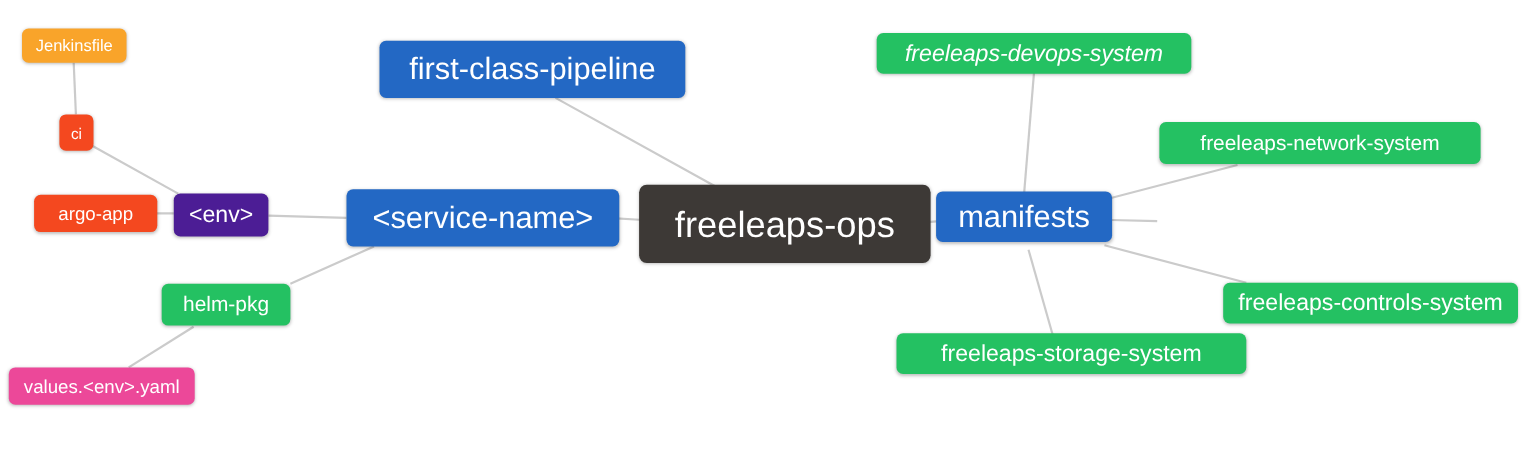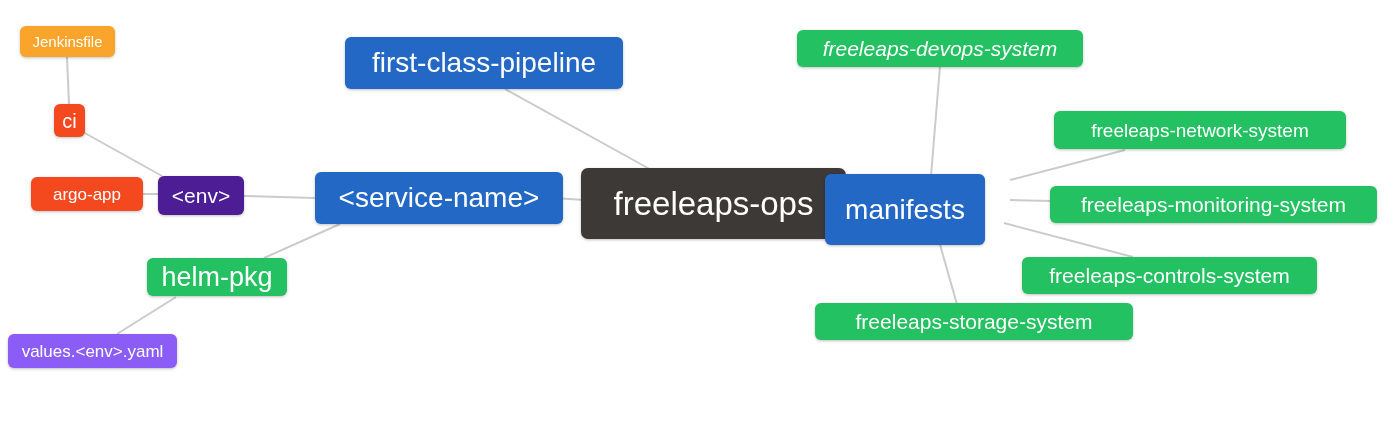--- a/index.html
+++ b/index.html
@@ -19,33 +19,33 @@
     color:#ffffff;
     border-radius:6px;
     white-space:nowrap;
     box-shadow:0 1px 3px rgba(0,0,0,0.25);
     cursor:pointer;
     line-height:1;
     user-select:none;
   }
   
   #n-jenkinsfile{left:20px;top:26px;width:95px;height:31px;font-size:15px;}
-  #n-ci{left:54px;top:104px;width:31px;height:33px;font-size:20px;}
+  #n-ci{left:54px;top:104px;width:31px;height:33px;font-size:14px;}
   #n-argo{left:31px;top:177px;width:112px;height:34px;font-size:17px;}
   #n-env{left:158px;top:176px;width:86px;height:39px;font-size:21px;}
-  #n-helm{left:147px;top:258px;width:140px;height:38px;font-size:27px;text-align:center;}
+  #n-helm{left:147px;top:258px;width:117px;height:38px;font-size:19px;text-align:center;}
   #n-values{left:8px;top:334px;width:169px;height:34px;font-size:17px;}
   #n-pipeline{left:313px;top:37px;width:278px;height:52px;font-size:28px;margin-left:32px;}
   #n-service{left:315px;top:172px;width:248px;height:52px;font-size:28px;}
   #n-ops{left:581px;top:168px;width:265px;height:71px;font-size:33px;border-radius:7px;}
-  #n-manifests{left:825px;top:174px;width:160px;height:71px;font-size:28px;}
+  #n-manifests{left:851px;top:174px;width:160px;height:46px;font-size:28px;}
   #n-devops{left:797px;top:30px;width:286px;height:37px;font-size:21px;}
   #n-network{left:1054px;top:111px;width:292px;height:38px;font-size:19px;}
   #n-monitoring{left:1050px;top:186px;width:327px;height:37px;font-size:21px;}
-  #n-controls{left:1022px;top:257px;width:295px;height:37px;font-size:21px;}
+  #n-controls{left:1112px;top:257px;width:268px;height:37px;font-size:21px;}
   #n-storage{left:815px;top:303px;width:318px;height:37px;font-size:21px;text-align:center;}
 </style>
 </head>
 <body>
 
 <div id="canvas">
 
   <svg id="edges" xmlns="http://www.w3.org/2000/svg">
     <line x1="67" y1="57" x2="69" y2="104"></line>
     <line x1="83" y1="132" x2="162" y2="176"></line>
@@ -61,24 +61,23 @@
     <line x1="1010" y1="200" x2="1052" y2="201"></line>
     <line x1="1004" y1="223" x2="1133" y2="257"></line>
     <line x1="935" y1="227" x2="958" y2="308"></line>
   </svg>
 
   <div class="node" id="n-jenkinsfile" style="background-color: rgb(249, 164, 42);">Jenkinsfile</div>
   <div class="node" id="n-ci" style="background-color: rgb(244, 72, 31);">ci</div>
   <div class="node" id="n-argo" style="background-color: rgb(244, 72, 31);">argo-app</div>
   <div class="node" id="n-env" style="background-color: #4c1d95;">&lt;env&gt;</div>
   <div class="node" id="n-helm" style="background-color: rgb(36, 193, 98);">helm-pkg</div>
-  <div class="node" id="n-values" style="background-color: #8b5cf6;">values.&lt;env&gt;.yaml</div>
+  <div class="node" id="n-values" style="background-color: #ec4899;">values.&lt;env&gt;.yaml</div>
   <div class="node" id="n-pipeline" style="background-color: rgb(35, 104, 196);">first-class-pipeline</div>
   <div class="node" id="n-ops" style="background-color: rgb(61, 57, 54);">freeleaps-ops</div>
   <div class="node" id="n-service" style="background-color: rgb(35, 104, 196);">&lt;service-name&gt;</div>
   <div class="node" id="n-manifests" style="background-color: rgb(35, 104, 196);">manifests</div>
   <div class="node" id="n-devops" style="background-color: rgb(36, 193, 98); font-style: italic;">freeleaps-devops-system</div>
   <div class="node" id="n-network" style="background-color: rgb(36, 193, 98);">freeleaps-network-system</div>
-  <div class="node" id="n-monitoring" style="background-color: rgb(36, 193, 98);">freeleaps-monitoring-system</div>
   <div class="node" id="n-controls" style="background-color: rgb(36, 193, 98);">freeleaps-controls-system</div>
   <div class="node" id="n-storage" style="background-color: rgb(36, 193, 98);">freeleaps-storage-system</div>
 
 </div>
 
 </body></html>

